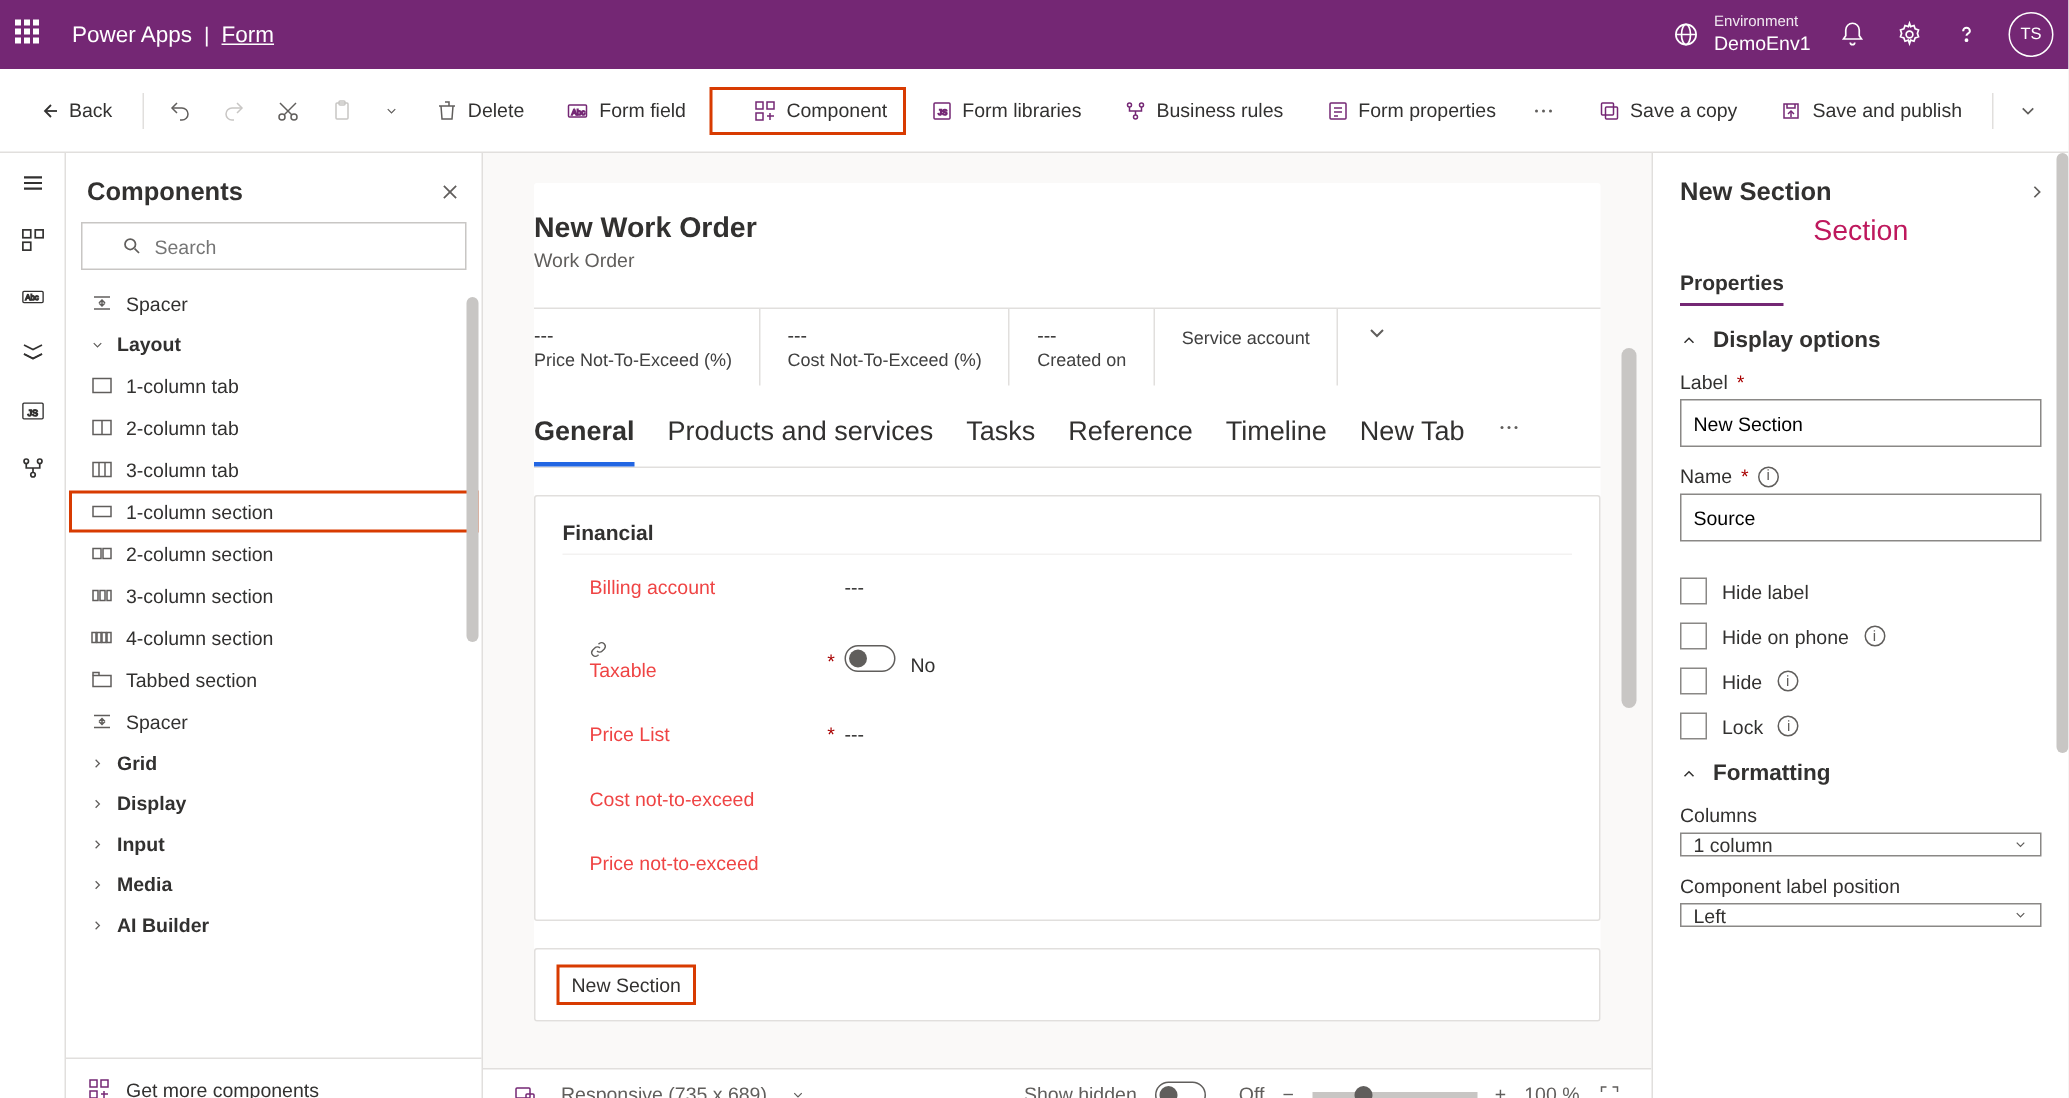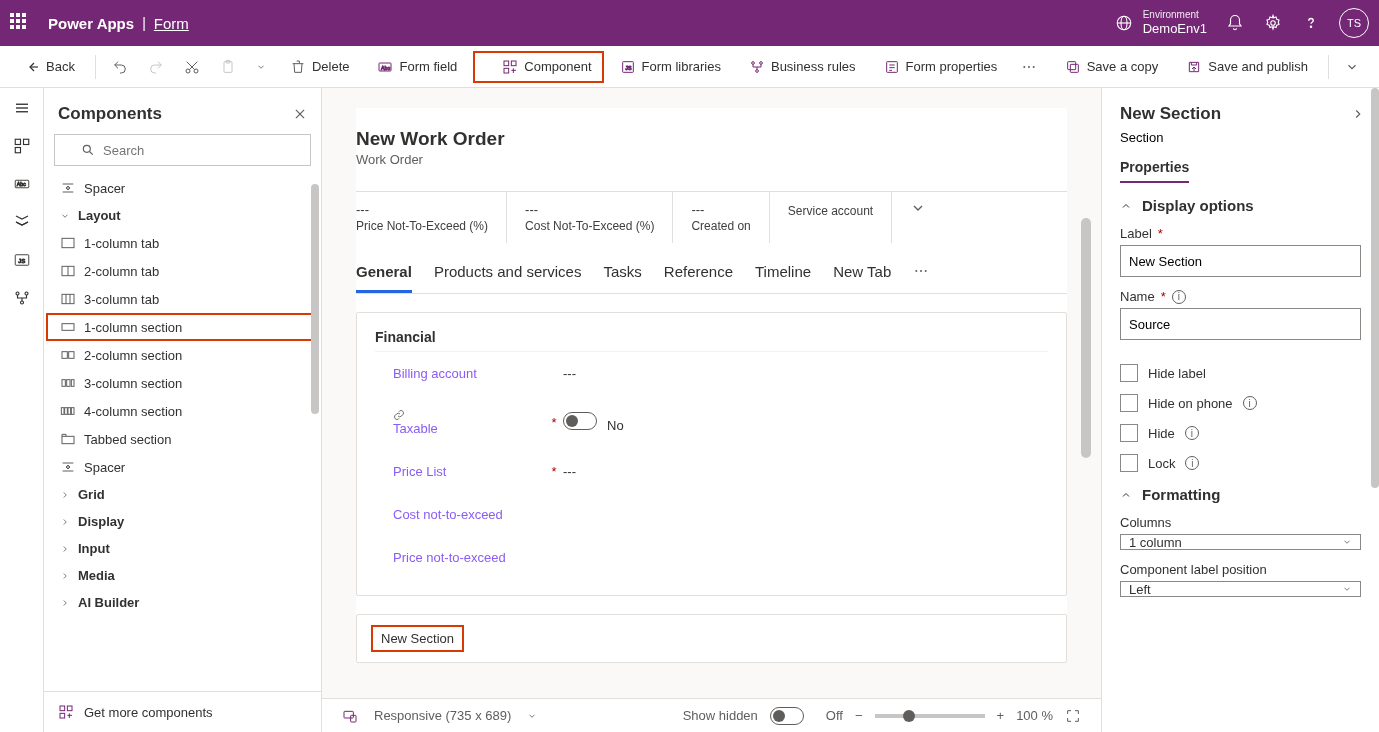--- a/index.html
+++ b/index.html
@@ -1,31 +1,31 @@
 <!DOCTYPE html>
 <html><head>
 <meta charset="utf-8">
 <style>
 * { box-sizing: border-box; margin: 0; padding: 0; font-family: "Segoe UI", sans-serif; }
 body { width: 1379px; height: 732px; overflow: hidden; background: #f3f2f1; font-size: 13px; color: #323130; }
 .top-bar { height: 46px; background: #742774; color: #fff; display: flex; align-items: center; padding: 0 10px; }
 .waffle { width: 20px; height: 20px; display: grid; grid-template-columns: repeat(3,4px); grid-template-rows: repeat(3,4px); gap: 2px; margin-right: 18px;}
 .waffle span { background: #fff; }
-.app-title { font-size: 15px; font-weight: 700; }
+.app-title { font-size: 15px; font-weight: 400; }
 .app-sep { margin: 0 8px; font-size: 14px; }
 .app-sub { font-size: 15px; text-decoration: underline; }
 .top-right { margin-left: auto; display: flex; align-items: center; gap: 18px; }
 .env { display: flex; align-items: center; gap: 10px; }
 .env-text { display: flex; flex-direction: column; line-height: 1.2; }
 .env-label { font-size: 10px; opacity: 0.9; }
 .env-name { font-size: 13px; }
 .icon-btn-top { width: 20px; height: 20px; display: flex; align-items: center; justify-content: center; }
 .avatar { width: 30px; height: 30px; border-radius: 50%; border: 1px solid #fff; display: flex; align-items: center; justify-content: center; font-size: 11px; }
 
-.cmd-bar { height: 42px; background: #fff; border-bottom: 1px solid #e1dfdd; display: flex; align-items: center; padding: 0 12px; gap: 4px; }
+.cmd-bar { height: 56px; background: #fff; border-bottom: 1px solid #e1dfdd; display: flex; align-items: center; padding: 0 12px; gap: 4px; }
 .cmd-btn { display: flex; align-items: center; gap: 6px; padding: 6px 10px; color: #323130; cursor: pointer; border: 2px solid transparent; }
 .cmd-btn.highlight { border: 2px solid #d83b01; padding-left: 27px; }
 .cmd-right { margin-left: auto; display: flex; align-items: center; gap: 4px; }
 .chev-btn { padding: 6px 6px; }
 .vsep { width: 1px; height: 24px; background: #e1dfdd; margin: 0 4px; }
 
 .main { display: flex; height: 644px; }
 .rail { width: 44px; background: #fff; border-right: 1px solid #e1dfdd; display: flex; flex-direction: column; align-items: center; padding-top: 10px; gap: 18px;}
 .rail-item { width: 20px; height: 20px; display: flex; align-items: center; justify-content: center; color: #605e5c; }
 
@@ -48,44 +48,44 @@
 .form-title { font-size: 19px; font-weight: 600; padding: 0 0 2px 0; }
 .form-sub { font-size: 13px; color: #605e5c; }
 .hdr-head { padding: 0 0 12px 0;}
 .header-fields { display: flex; border-top: 1px solid #e1dfdd; margin-top: 12px; }
 .hf { padding: 10px 18px 10px 0; border-right: 1px solid #e1dfdd; margin-right: 18px; }
 .hf:last-child { border-right: none; }
 .hf-val { color: #323130; font-size: 13px; margin-bottom: 2px;}
 .hf-lab { color: #404040; font-size: 12px; }
 .hf-chev { display:flex; align-items:flex-start; padding-top:8px;}
 .tabs { display: flex; gap: 22px; border-bottom: 1px solid #e1dfdd; padding: 14px 0 0 0; margin-top: 6px; }
-.tab { padding-bottom: 10px; font-size: 15px; color: #323130; }
+.tab { padding-bottom: 10px; font-size: 18px; color: #323130; }
 .tab.active { font-weight: 600; border-bottom: 3px solid #2266e3; }
 .tab-more { padding-bottom: 10px;}
 .section-card { border: 1px solid #e1dfdd; border-radius: 2px; margin-top: 18px; background: #fff; padding: 16px 18px; }
 .section-title { font-weight: 600; font-size: 14px; padding-bottom: 6px; border-bottom: 1px solid #f3f2f1; }
 .field-row { display: flex; align-items: center; padding: 14px 0; }
-.field-label { width: 170px; color: #8b5cf6; padding-left: 18px;}
+.field-label { width: 170px; color: #ef4444; padding-left: 18px;}
 .field-req { color: #a80000; width: 18px; text-align: center; }
 .field-val { color: #323130; }
 .toggle { width: 34px; height: 18px; border: 1px solid #605e5c; border-radius: 9px; position: relative; margin-right: 10px; display:inline-block;}
 .toggle::after { content:''; width: 12px; height: 12px; border-radius: 50%; background: #605e5c; position: absolute; top: 2px; left: 2px; }
 .section-card.new { margin-top: 18px; padding: 10px 14px;}
 .new-sec-label { display: inline-block; border: 2px solid #d83b01; padding: 4px 8px; font-weight: 400;}
 .canvas-scroll { position: absolute; right: 10px; top: 130px; width: 10px; height: 240px; background: #c8c6c4; border-radius: 5px;}
 
 .canvas-foot { height: 34px; border-top: 1px solid #e1dfdd; background: #fff; display: flex; align-items: center; padding: 0 20px; gap: 16px; color: #605e5c; font-size: 13px;}
 .foot-right { margin-left: auto; display:flex; align-items:center; gap: 12px;}
 .slider { width: 110px; height: 4px; background: #c8c6c4; position: relative;}
 .slider::after { content:''; width: 12px; height: 12px; border-radius:50%; background:#605e5c; position:absolute; top:-4px; left: 28px;}
 
 .right-panel { width: 278px; background: #fff; border-left: 1px solid #e1dfdd; display: flex; flex-direction: column; position: relative;}
 .rp-head { padding: 16px 14px 4px 18px; display:flex; justify-content:space-between; align-items:center;}
 .rp-title { font-size: 17px; font-weight: 600; }
-.rp-sub { padding: 2px 18px 8px 18px; color: #000000; font-size: 13px;}
+.rp-sub { padding: 2px 18px 8px 18px; color: #be185d; font-size: 19px; text-align: center;}
 .rp-tabs { padding: 6px 18px 0 18px; }
 .rp-tab { font-size: 14px; font-weight: 600; padding-bottom: 6px; border-bottom: 2px solid #742774; display: inline-block;}
 .rp-body { flex:1; overflow:hidden; padding: 14px 18px; position:relative;}
 .rp-group-h { display:flex; align-items:center; gap:10px; font-weight:600; font-size:15px; margin-bottom: 12px;}
 .rp-label { font-size: 13px; margin-bottom: 4px; display:flex; align-items:center; gap:6px;}
 .req { color:#a80000; }
 .rp-input { width: 100%; height: 32px; border: 1px solid #8a8886; padding: 0 8px; margin-bottom: 12px; font-size: 13px;}
 .rp-check { display:flex; align-items:center; gap: 10px; margin: 12px 0; }
 .chk { width: 18px; height: 18px; border: 1px solid #8a8886; }
 .info { width:14px; height:14px; border:1px solid #605e5c; border-radius:50%; font-size:10px; display:inline-flex; align-items:center; justify-content:center; color:#605e5c;}

